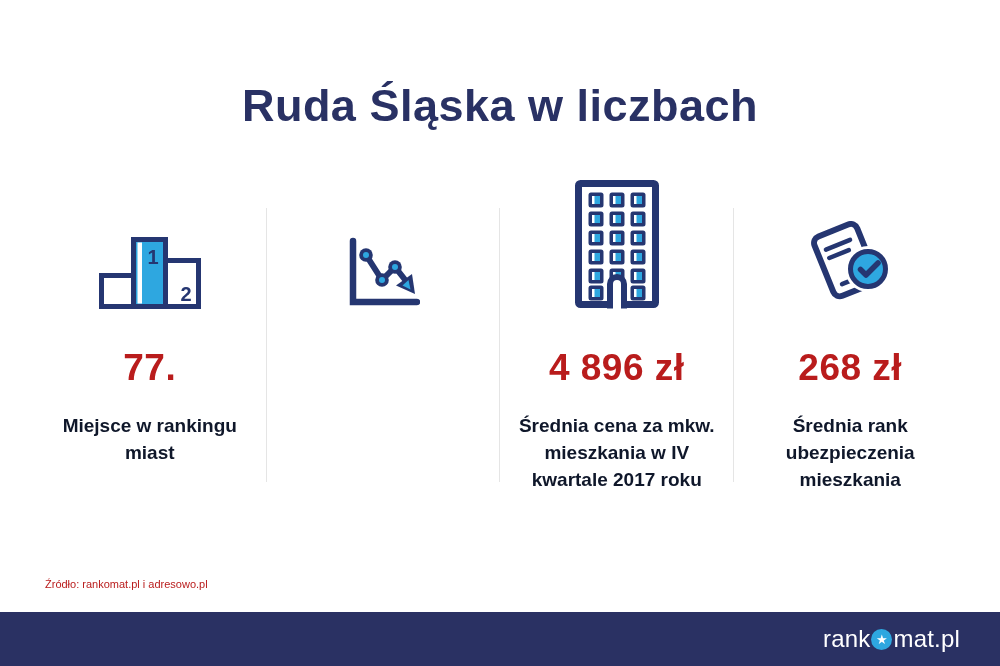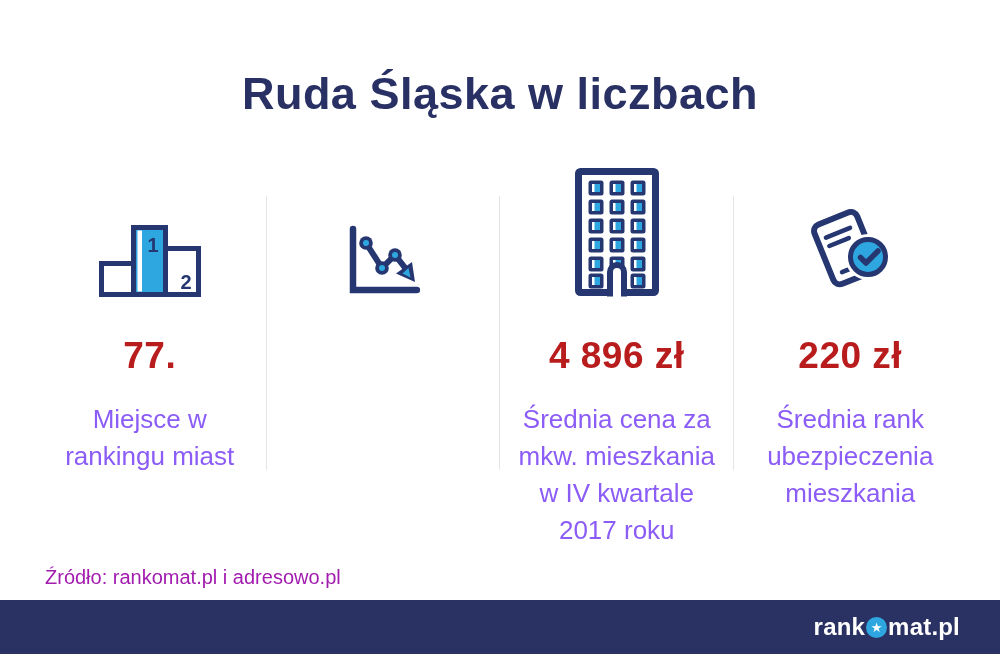--- a/index.html
+++ b/index.html
@@ -1,20 +1,20 @@
 <!DOCTYPE html>
 <html><head>
 <meta charset="utf-8">
 <style>
   * { margin:0; padding:0; box-sizing:border-box; }
   html,body { background:#ffffff; }
   body { font-family:"Liberation Sans","DejaVu Sans",sans-serif; }
   .canvas {
     position:relative; width:1000px; height:654px; background:#ffffff;
-    overflow:hidden; margin:0 auto;
+    overflow:hidden; margin:12px auto;
   }
   .title {
     position:absolute; top:68px; left:0; width:100%;
     text-align:center; font-size:45px; font-weight:bold;
     color:#293164; letter-spacing:0.5px;
   }
   .stats {
     position:absolute; top:165px; left:33px; right:33px;
     display:flex;
   }
@@ -22,40 +22,40 @@
     flex:1 1 0; display:flex; flex-direction:column; align-items:center;
   }
   .icon-box {
     height:132px; display:flex; align-items:flex-end; justify-content:center;
   }
   .value {
     margin-top:38px; font-size:37px; font-weight:bold; color:#b91c1c;
     white-space:nowrap; letter-spacing:0.5px;
   }
   .label {
-    margin-top:24px; font-size:26px; line-height:1.42; color:#8b5cf6;
-    text-align:center; max-width:205px;
+    margin-top:24px; font-size:19px; line-height:1.42; color:#0f172a;
+    text-align:center; max-width:205px;font-weight:bold;
   }
   .divider {
     position:absolute; top:196px; height:274px; width:1px; background:#e5e5e5;
   }
   .divider.d1 { left:266px; }
   .divider.d2 { left:499px; }
   .divider.d3 { left:733px; }
   .source {
-    position:absolute; left:45px; top:566px; font-size:20px; color:#a21caf;
+    position:absolute; left:45px; top:566px; font-size:11px; color:#b91c1c;
   }
   .footer {
     position:absolute; left:0; bottom:0; width:100%; height:54px;
     background:#2a3163; display:flex; align-items:center;
     justify-content:flex-end; padding-right:40px;
   }
   .logo {
     display:flex; align-items:center; color:#ffffff;
-    font-size:24px; font-weight:bold; letter-spacing:0.2px;text-align:center;
+    font-size:24px; font-weight:normal; letter-spacing:0.2px;text-align:center;
   }
   .logo-star {
     width:21px; height:21px; border-radius:50%; background:#2ea7e0;
     display:flex; align-items:center; justify-content:center;
     font-size:13px; color:#ffffff; margin:0 1px;
   }
   svg { display:block; }
 </style>
 </head>
 <body>
@@ -140,21 +140,21 @@
             <rect x="20" y="8" width="46" height="64" rx="7" fill="#ffffff" stroke="#253671" stroke-width="6"></rect>
             <line x1="29" y1="23" x2="55" y2="23" stroke="#253671" stroke-width="4.5" stroke-linecap="round"></line>
             <line x1="29" y1="32" x2="50" y2="32" stroke="#253671" stroke-width="4.5" stroke-linecap="round"></line>
             <line x1="31" y1="61" x2="43" y2="61" stroke="#253671" stroke-width="4.5" stroke-linecap="round"></line>
           </g>
           <circle cx="64" cy="48" r="23" fill="#ffffff"></circle>
           <circle cx="64" cy="48" r="17.5" fill="#2ea7e0" stroke="#253671" stroke-width="5"></circle>
           <path d="M56.5,48.5 l5.5,5.5 l12,-12" fill="none" stroke="#253671" stroke-width="5.5" stroke-linecap="round" stroke-linejoin="round"></path>
         </svg>
       </div>
-      <div class="value">220 zł</div>
+      <div class="value">268 zł</div>
       <div class="label">Średnia rank ubezpieczenia mieszkania</div>
     </div>
 
   </div>
 
   <div class="divider d1"></div>
   <div class="divider d2"></div>
   <div class="divider d3"></div>
 
   <div class="source">Źródło: rankomat.pl i adresowo.pl</div>

